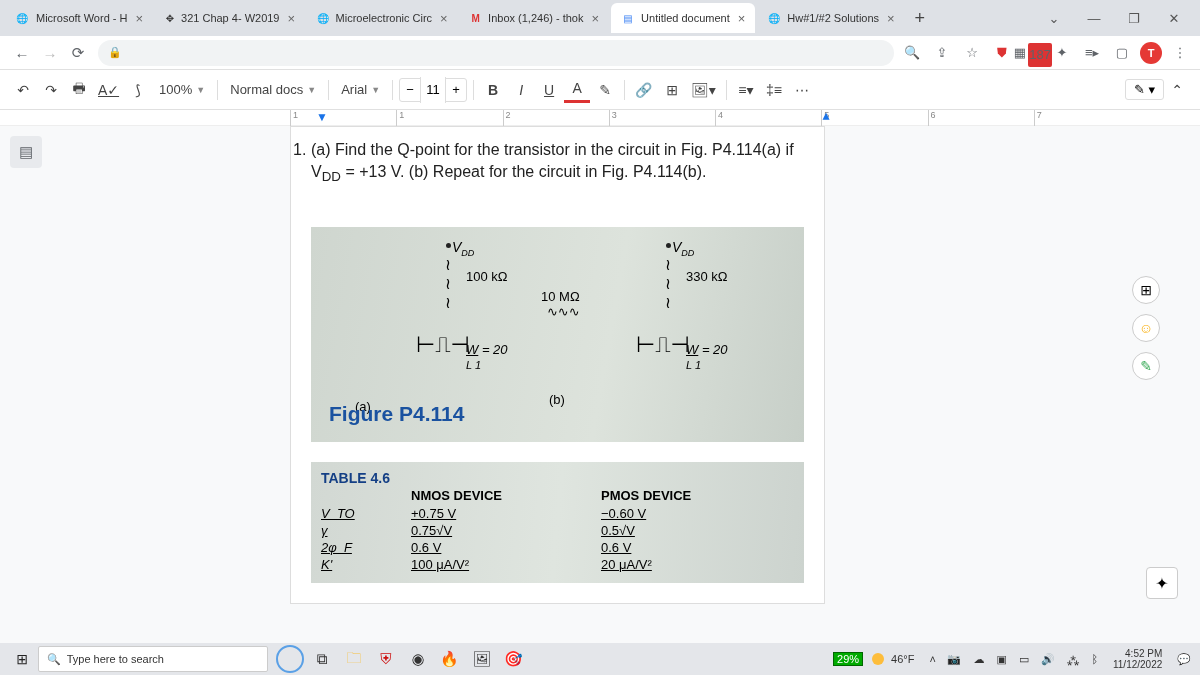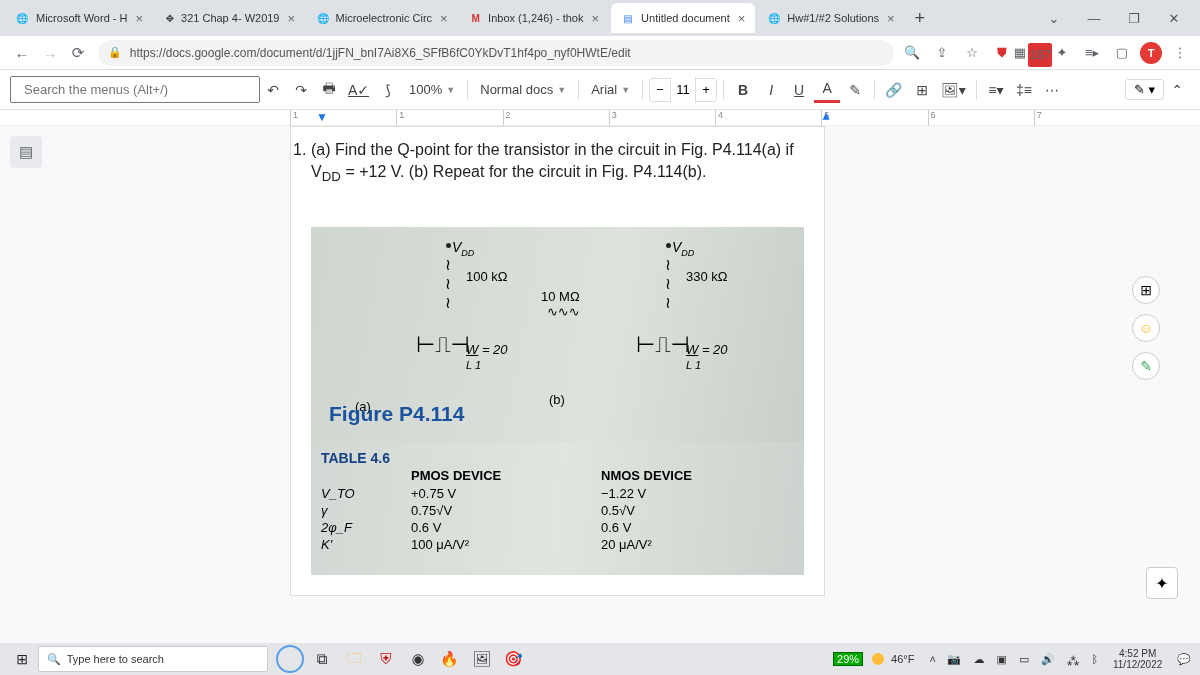--- a/index.html
+++ b/index.html
@@ -65,46 +65,46 @@
 .circuit .res { position: absolute; left: 79px; top: 18px; font-size: 16px; letter-spacing: -1px; }
 .circuit .res-lbl { position: absolute; left: 100px; top: 32px; font-size: 13px; }
 .circuit .wl { position: absolute; left: 100px; top: 105px; font-size: 13px; font-style: italic; }
 .circuit .transistor { position: absolute; left: 50px; top: 95px; font-size: 22px; }
 .ten-mohm { position: absolute; left: 230px; top: 62px; font-size: 13px; text-align: right; }
 .fig-label-a { position: absolute; left: 44px; bottom: 28px; font-size: 13px; }
 .fig-label-b { position: absolute; left: 238px; bottom: 35px; font-size: 13px; }
 .fig-caption { position: absolute; left: 18px; bottom: 16px; font-size: 21px; font-weight: bold; color: #1a52a0; font-family: Arial, sans-serif; }
 
 
-.table-box { background: linear-gradient(95deg,#d2d8d3 0%,#dfe5df 50%,#ccd3ce 100%); padding: 8px 10px 22px 10px; font-family: Georgia, serif; }
+.table-box { background: linear-gradient(95deg,#d2d8d3 0%,#dfe5df 50%,#ccd3ce 100%); padding: 8px 10px 10px 10px; font-family: Georgia, serif; margin-top: 20px; }
 .table-title { font-weight: bold; color: #143f85; font-size: 14px; font-family: Arial, sans-serif; }
 .table-sub { font-weight: bold; color: #143f85; font-size: 13px; font-family: Arial, sans-serif; border-bottom: 1px solid #889; padding-bottom: 4px; margin-bottom: 6px; }
 .mos-table { display: grid; grid-template-columns: 90px 190px 190px; font-size: 13px; }
 .mos-table .hdr { font-weight: bold; font-family: Arial, sans-serif; padding: 2px 0; }
-.mos-table .cell { padding: 1px 0; }
+.mos-table .cell { padding: 1px 0; text-decoration: underline; }
 .mos-table .param { font-style: italic; }
 
 
 .side-btns { position: absolute; right: 40px; top: 150px; display: flex; flex-direction: column; gap: 10px; }
 .side-btn { width: 28px; height: 28px; border: 1px solid #ccc; border-radius: 50%; display: flex; align-items: center; justify-content: center; background: #fff; font-size: 14px; }
 .explore-btn { position: absolute; right: 22px; bottom: 44px; width: 32px; height: 32px; background: #fff; border: 1px solid #ccc; border-radius: 4px; display: flex; align-items: center; justify-content: center; font-size: 16px; }
 
 
 .taskbar { position: absolute; bottom: 0; left: 0; right: 0; height: 32px; background: #e4e6ea; display: flex; align-items: center; padding: 0 6px; font-size: 11px; color: #333; }
 .taskbar .start { width: 32px; height: 28px; display: flex; align-items: center; justify-content: center; font-size: 14px; color: #222; }
 .taskbar .search-box { display: flex; align-items: center; background: #fff; border: 1px solid #ccc; height: 26px; padding: 0 8px; width: 230px; border-radius: 2px; }
 .taskbar .search-box .mag { margin-right: 6px; color: #666; }
 .taskbar .tb-icons { display: flex; align-items: center; gap: 4px; margin-left: 8px; }
 .taskbar .tb-icons span { width: 28px; height: 28px; display: flex; align-items: center; justify-content: center; font-size: 15px; }
 .taskbar .tray { margin-left: auto; display: flex; align-items: center; gap: 6px; }
 .taskbar .tray span { display: flex; align-items: center; justify-content: center; padding: 0 3px; font-size: 11px; }
 .battery-pct { background: #0a0; color: #fff; padding: 1px 4px; font-size: 10px; border: 1px solid #060; }
 .weather { display: flex; align-items: center; gap: 4px; }
 .weather .sun { width: 12px; height: 12px; background: #fdbd3b; border-radius: 50%; }
-.clock { text-align: center; line-height: 1.1; font-size: 10px; padding: 0 6px; }
+.clock { text-align: right; line-height: 1.1; font-size: 10px; padding: 0 6px; }
 .cortana { width: 26px; height: 26px; border-radius: 50%; border: 2px solid #5aa0e6; }
 </style>
 </head>
 <body>
 
 <div class="browser-tabs">
   <div class="tab">
       <span class="favicon">🌐</span>
       <span>Microsoft Word - H</span>
       <span class="close">×</span>
@@ -142,38 +142,36 @@
     <span>✕</span>
   </div>
 </div>
 
 <div class="addr-bar">
   <div class="nav-icn">←</div>
   <div class="nav-icn dim">→</div>
   <div class="nav-icn">⟳</div>
   <div class="url-box">
     <span class="lock">🔒</span>
-    <span>https://docs.google.com/document/d/1jjFN_bnI7Ai8X6_SFfB6fC0YkDvT1hf4po_nyf0HWtE/edit</span>
   </div>
   <div class="ext-icons">
     <span>🔍</span>
     <span>⇪</span>
     <span>☆</span>
     <span style="color:#d33">⛊</span>
     <span>▦<span class="badge">187</span></span>
     <span>✦</span>
     <span>≡▸</span>
     <span>▢</span>
     <div class="avatar-t">T</div>
     <span>⋮</span>
   </div>
 </div>
 
 <div class="docs-bar">
-  <input class="search-menus" placeholder="Search the menus (Alt+/)" style="">
   <div class="tool-group">
     <div class="tool-btn">↶</div>
     <div class="tool-btn">↷</div>
     <div class="tool-btn">🖶</div>
     <div class="tool-btn" style="text-decoration:underline">A✓</div>
     <div class="tool-btn">⟆</div>
     <div class="tool-dd">
         <span>100%</span>
         <span class="arrow">▼</span>
       </div>
@@ -228,21 +226,21 @@
 </div>
 
 <div class="doc-area">
   <div class="left-tools">
     <div class="lt-btn">▤</div>
   </div>
 
   <div class="page">
     <div class="problem-text">
       <span class="problem-num">1.</span>
-      <span>(a) Find the Q-point for the transistor in the circuit in Fig. P4.114(a) if V</span><sub>DD</sub><span> = +12 V. (b) Repeat for the circuit in Fig. P4.114(b).</span>
+      <span>(a) Find the Q-point for the transistor in the circuit in Fig. P4.114(a) if V</span><sub>DD</sub><span> = +13 V. (b) Repeat for the circuit in Fig. P4.114(b).</span>
     </div>
 
     <div class="figure-box">
 
       <div class="circuit a">
         <div class="node"></div>
         <div class="vdd"><span>V</span><sub>DD</sub></div>
         <div class="res">≀<br>≀<br>≀</div>
         <div class="res-lbl">100 kΩ</div>
         <div class="transistor">⊢⎍⊣</div>
@@ -260,26 +258,26 @@
       </div>
       <div class="fig-label-a">(a)</div>
       <div class="fig-label-b">(b)</div>
       <div class="fig-caption">Figure P4.114</div>
     </div>
 
     <div class="table-box">
       <div class="table-title">TABLE 4.6</div>
       <div class="mos-table">
         <div class="hdr"></div>
+        <div class="hdr">NMOS DEVICE</div>
         <div class="hdr">PMOS DEVICE</div>
-        <div class="hdr">NMOS DEVICE</div>
 
         <div class="cell param">V_TO</div>
         <div class="cell">+0.75 V</div>
-        <div class="cell">−1.22 V</div>
+        <div class="cell">−0.60 V</div>
 
         <div class="cell param">γ</div>
         <div class="cell">0.75√V</div>
         <div class="cell">0.5√V</div>
 
         <div class="cell param">2φ_F</div>
         <div class="cell">0.6 V</div>
         <div class="cell">0.6 V</div>
 
         <div class="cell param">K'</div>

